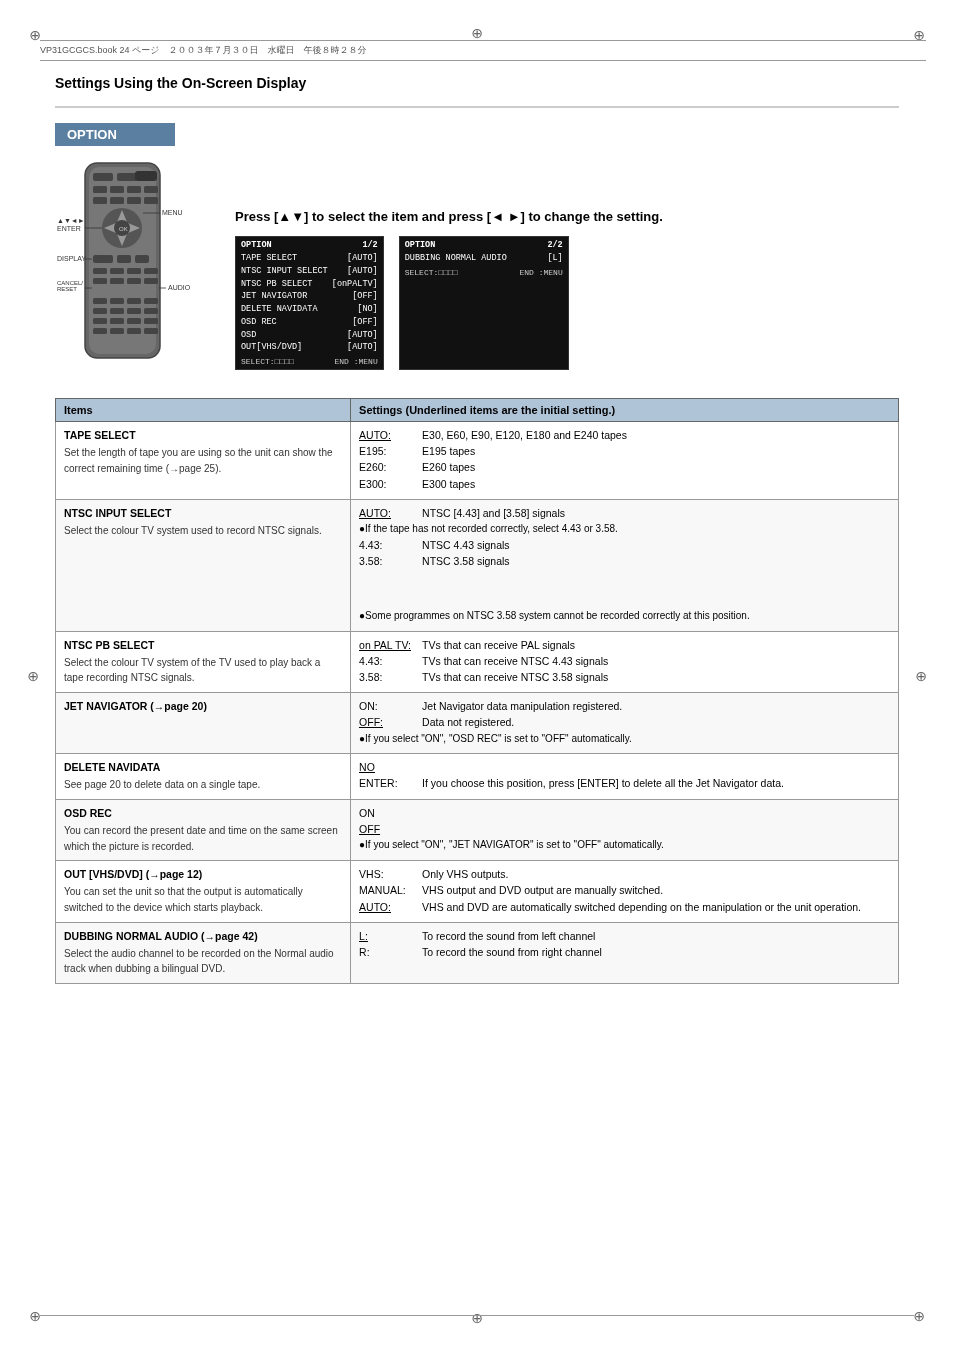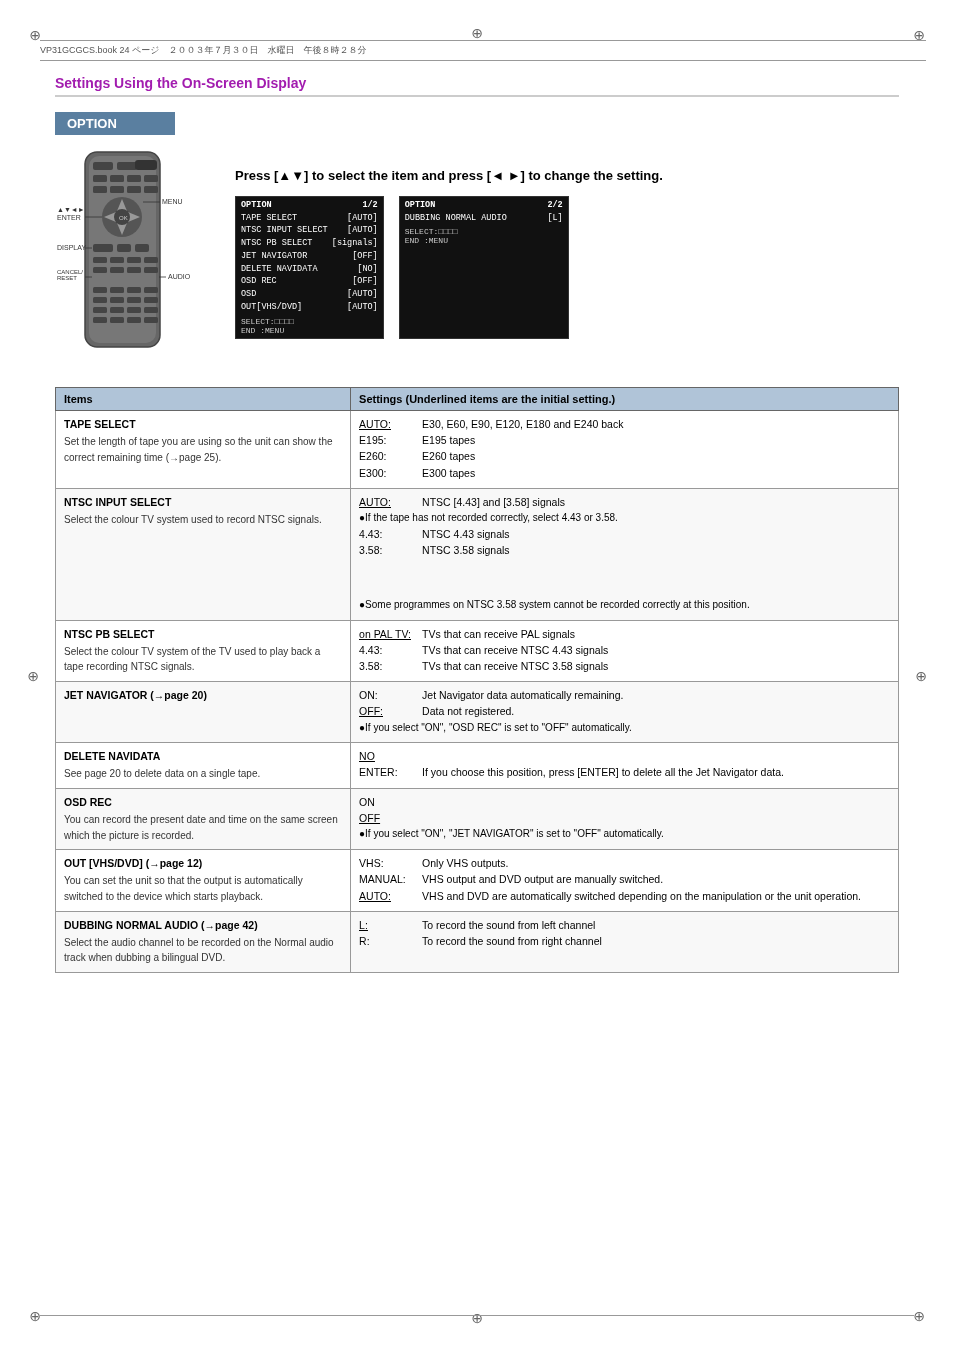--- a/index.html
+++ b/index.html
@@ -67,44 +67,44 @@
       top: 75px;
       left: 55px;
       right: 55px;
       bottom: 60px;
     }
 
     
     .page-title {
       font-size: 14px;
       font-weight: bold;
-      color: #a21caf;
+      color: #000000;
       margin-bottom: 15px;
-      padding-bottom: 4px;
+      padding-bottom: 15px;
       border-bottom: 2px solid #ccc;
     }
 
     
     .option-header {
       background: #5a7fa0;
       color: #fff;
       font-weight: bold;
       font-size: 13px;
       padding: 4px 12px;
       margin-bottom: 12px;
       display: inline-block;
       min-width: 120px;
     }
 
     
     .option-section {
       display: flex;
       gap: 20px;
       margin-bottom: 20px;
-      align-items: center;
+      align-items: flex-end;
     }
 
     
     .remote-area {
       flex: 0 0 160px;
       position: relative;
     }
 
     
     .instruction-area {
@@ -141,21 +141,20 @@
 
     .osd-label { flex: 1; }
     .osd-value { text-align: right; min-width: 50px; }
 
     .osd-bottom-row {
       margin-top: 3px;
       display: flex;
       justify-content: space-between;
       font-size: 8px;
       color: #ccc;
-      flex-direction: column;
     }
 
     
     .exit-instruction {
       font-size: 10px;
       margin-top: 6px;
     }
 
     
     .settings-table {
@@ -373,21 +372,21 @@
           <div class="osd-row">
             <span class="osd-label">TAPE SELECT</span>
             <span class="osd-value">[AUTO]</span>
           </div>
           <div class="osd-row">
             <span class="osd-label">NTSC INPUT SELECT</span>
             <span class="osd-value">[AUTO]</span>
           </div>
           <div class="osd-row">
             <span class="osd-label">NTSC PB SELECT</span>
-            <span class="osd-value">[signals]</span>
+            <span class="osd-value">[onPALTV]</span>
           </div>
           <div class="osd-row">
             <span class="osd-label">JET NAVIGATOR</span>
             <span class="osd-value">[OFF]</span>
           </div>
           <div class="osd-row">
             <span class="osd-label">DELETE NAVIDATA</span>
             <span class="osd-value">[NO]</span>
           </div>
           <div class="osd-row">
@@ -434,21 +433,21 @@
         <th>Items</th>
         <th>Settings (Underlined items are the initial setting.)</th>
       </tr>
     </thead>
     <tbody id="table-body">
     <tr>
           <td><span class="item-name">TAPE SELECT</span><span class="item-desc">Set the length of tape you are using so the unit can show the correct remaining time (→page 25).</span></td>
           <td>
             <div class="setting-entry">
               <span class="setting-key underlined"><u>AUTO:</u></span>
-              <span>E30, E60, E90, E120, E180 and E240 back</span>
+              <span>E30, E60, E90, E120, E180 and E240 tapes</span>
             </div>
             <div class="setting-entry">
               <span class="setting-key">E195:</span>
               <span>E195 tapes</span>
             </div>
             <div class="setting-entry">
               <span class="setting-key">E260:</span>
               <span>E260 tapes</span>
             </div>
             <div class="setting-entry">
@@ -493,21 +492,21 @@
             </div>
           </td>
         </tr>
         <tr>
           <td>
             <span class="item-name">JET NAVIGATOR (→page 20)</span>
           </td>
           <td>
             <div class="setting-entry">
               <span class="setting-key">ON:</span>
-              <span>Jet Navigator data automatically remaining.</span>
+              <span>Jet Navigator data manipulation registered.</span>
             </div>
             <div class="setting-entry">
               <span class="setting-key underlined"><u>OFF:</u></span>
               <span>Data not registered.</span>
             </div>
             <div style="font-size: 10px; margin-bottom: 1px;">●If you select "ON", "OSD REC" is set to "OFF" automatically.</div>
           </td>
         </tr>
         <tr>
           <td><span class="item-name">DELETE NAVIDATA</span><span class="item-desc">See page 20 to delete data on a single tape.</span></td>

